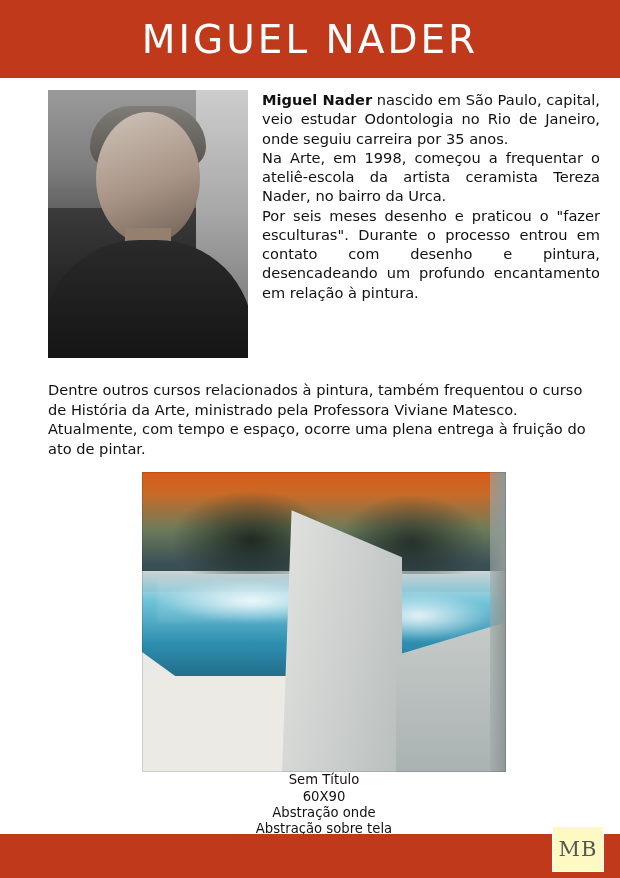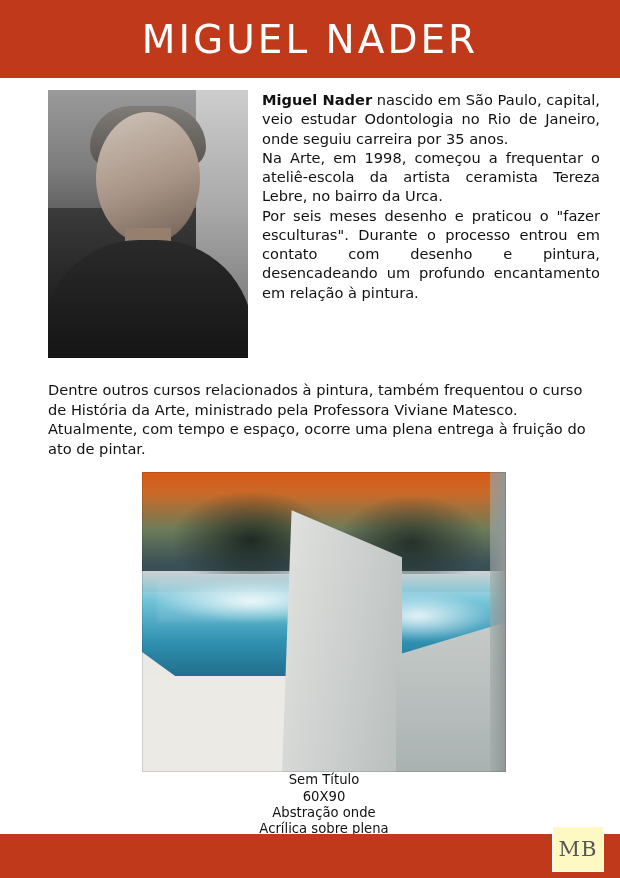--- a/index.html
+++ b/index.html
@@ -286,21 +286,21 @@
       <div class="bg-land"></div>
       <div class="bg-right"></div>
       <div class="hair"></div>
       <div class="head"></div>
       <div class="neck"></div>
       <div class="torso"></div>
     </div>
 
     <div class="bio-text">
       <p><strong>Miguel Nader</strong><span> nascido em São Paulo, capital, veio estudar Odontologia no Rio de Janeiro, onde seguiu carreira por 35 anos.</span></p>
-      <p>Na Arte, em 1998, começou a frequentar o ateliê-escola da artista ceramista Tereza Lebre, no bairro da Urca.</p>
+      <p>Na Arte, em 1998, começou a frequentar o ateliê-escola da artista ceramista Tereza Nader, no bairro da Urca.</p>
       <p>Por seis meses desenho e praticou o "fazer esculturas". Durante o processo entrou em contato com desenho e pintura, desencadeando um profundo encantamento em relação à pintura.</p>
     </div>
 
   </div>
 
   <div class="bio-bottom">
     <p>Dentre outros cursos relacionados à pintura, também frequentou o curso de História da Arte, ministrado pela Professora Viviane Matesco.</p>
     <p>Atualmente, com tempo e espaço, ocorre uma plena entrega à fruição do ato de pintar.</p>
   </div>
 
@@ -319,21 +319,21 @@
       <div class="fold-right-panel"></div>
       <div class="fold-right-edge"></div>
       <div class="art-border"></div>
     </div>
   </div>
 
   <div class="caption">
     <div>Sem Título</div>
     <div>60X90</div>
     <div>Abstração onde</div>
-    <div>Acrílica sobre plena</div>
+    <div>Abstração sobre tela</div>
     <div>R$ 3.800,00</div>
   </div>
 
 </div>
 
 <div class="footer-bar"></div>
 <div class="footer-logo">
   <span>MB</span>
 </div>
 

